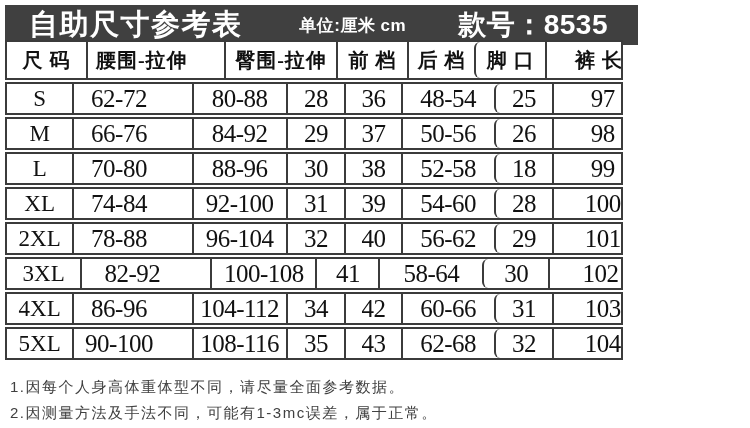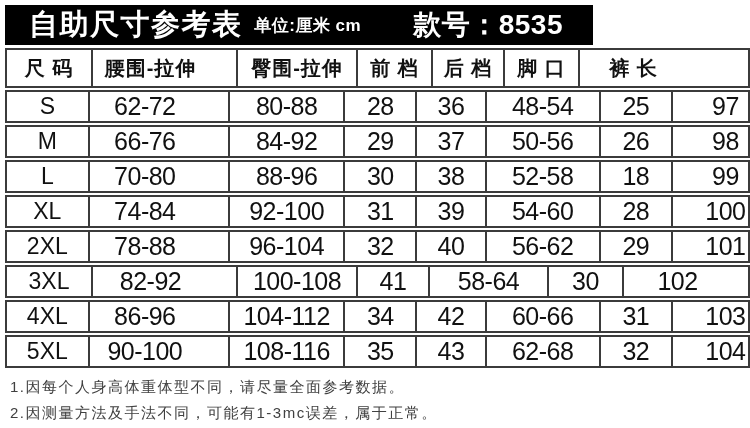--- a/index.html
+++ b/index.html
@@ -15,23 +15,23 @@
   .page {
     width: 750px;
     height: 428px;
     position: relative;
   }
   
   .header-bar {
     position: absolute;
     left: 5px;
     top: 5px;
-    width: 588px;
+    width: 633px;
     height: 40px;
-    background: #000000;
+    background: #404040;
     color: #ffffff;
     display: flex;
     align-items: center;
     box-sizing: border-box;
     padding: 0 30px 0 24px;
   }
   .title {
     font-size: 29px;
     font-weight: bold;
     letter-spacing: 1.5px;
@@ -48,22 +48,23 @@
     margin-left: 52px;
     font-size: 28px;
     font-weight: bold;
     letter-spacing: 0.5px;
     white-space: nowrap;
   }
   
   .size-table {
     position: absolute;
     left: 5px;
-    top: 48px;
-    width: 745px;
+    top: 40px;
+    width: 618px;
+    font-family: Liberation Serif, serif;
   }
   .trow {
     display: flex;
     border: 2px solid #3b3b3b;
     background: #ffffff;
     box-sizing: content-box;
   }
   .trow + .trow { margin-top: 2px; }
   .tcell {
     display: flex;
@@ -90,21 +91,21 @@
   .tdata .tcell.c0 {
     font-size: 23px;
     letter-spacing: 0;
   }
   .c0 { width: 84px;  }
   .c1 { width: 117px; }
   .c2 { width: 120px; margin-left: 28px; }
   .c3 { width: 75px;  }
   .c4 { width: 72px;  }
   .c5 { width: 119px; }
-  .c6 { width: 75px;  }
+  .c6 { width: 75px; border-radius: 6px;  }
   .c7 { width: 79px; padding-left: 30px;  }
   
   .footnotes {
     position: absolute;
     left: 10px;
     top: 376px;
     width: 735px;
   }
   .footnotes p {
     margin: 0 0 4px 0;

